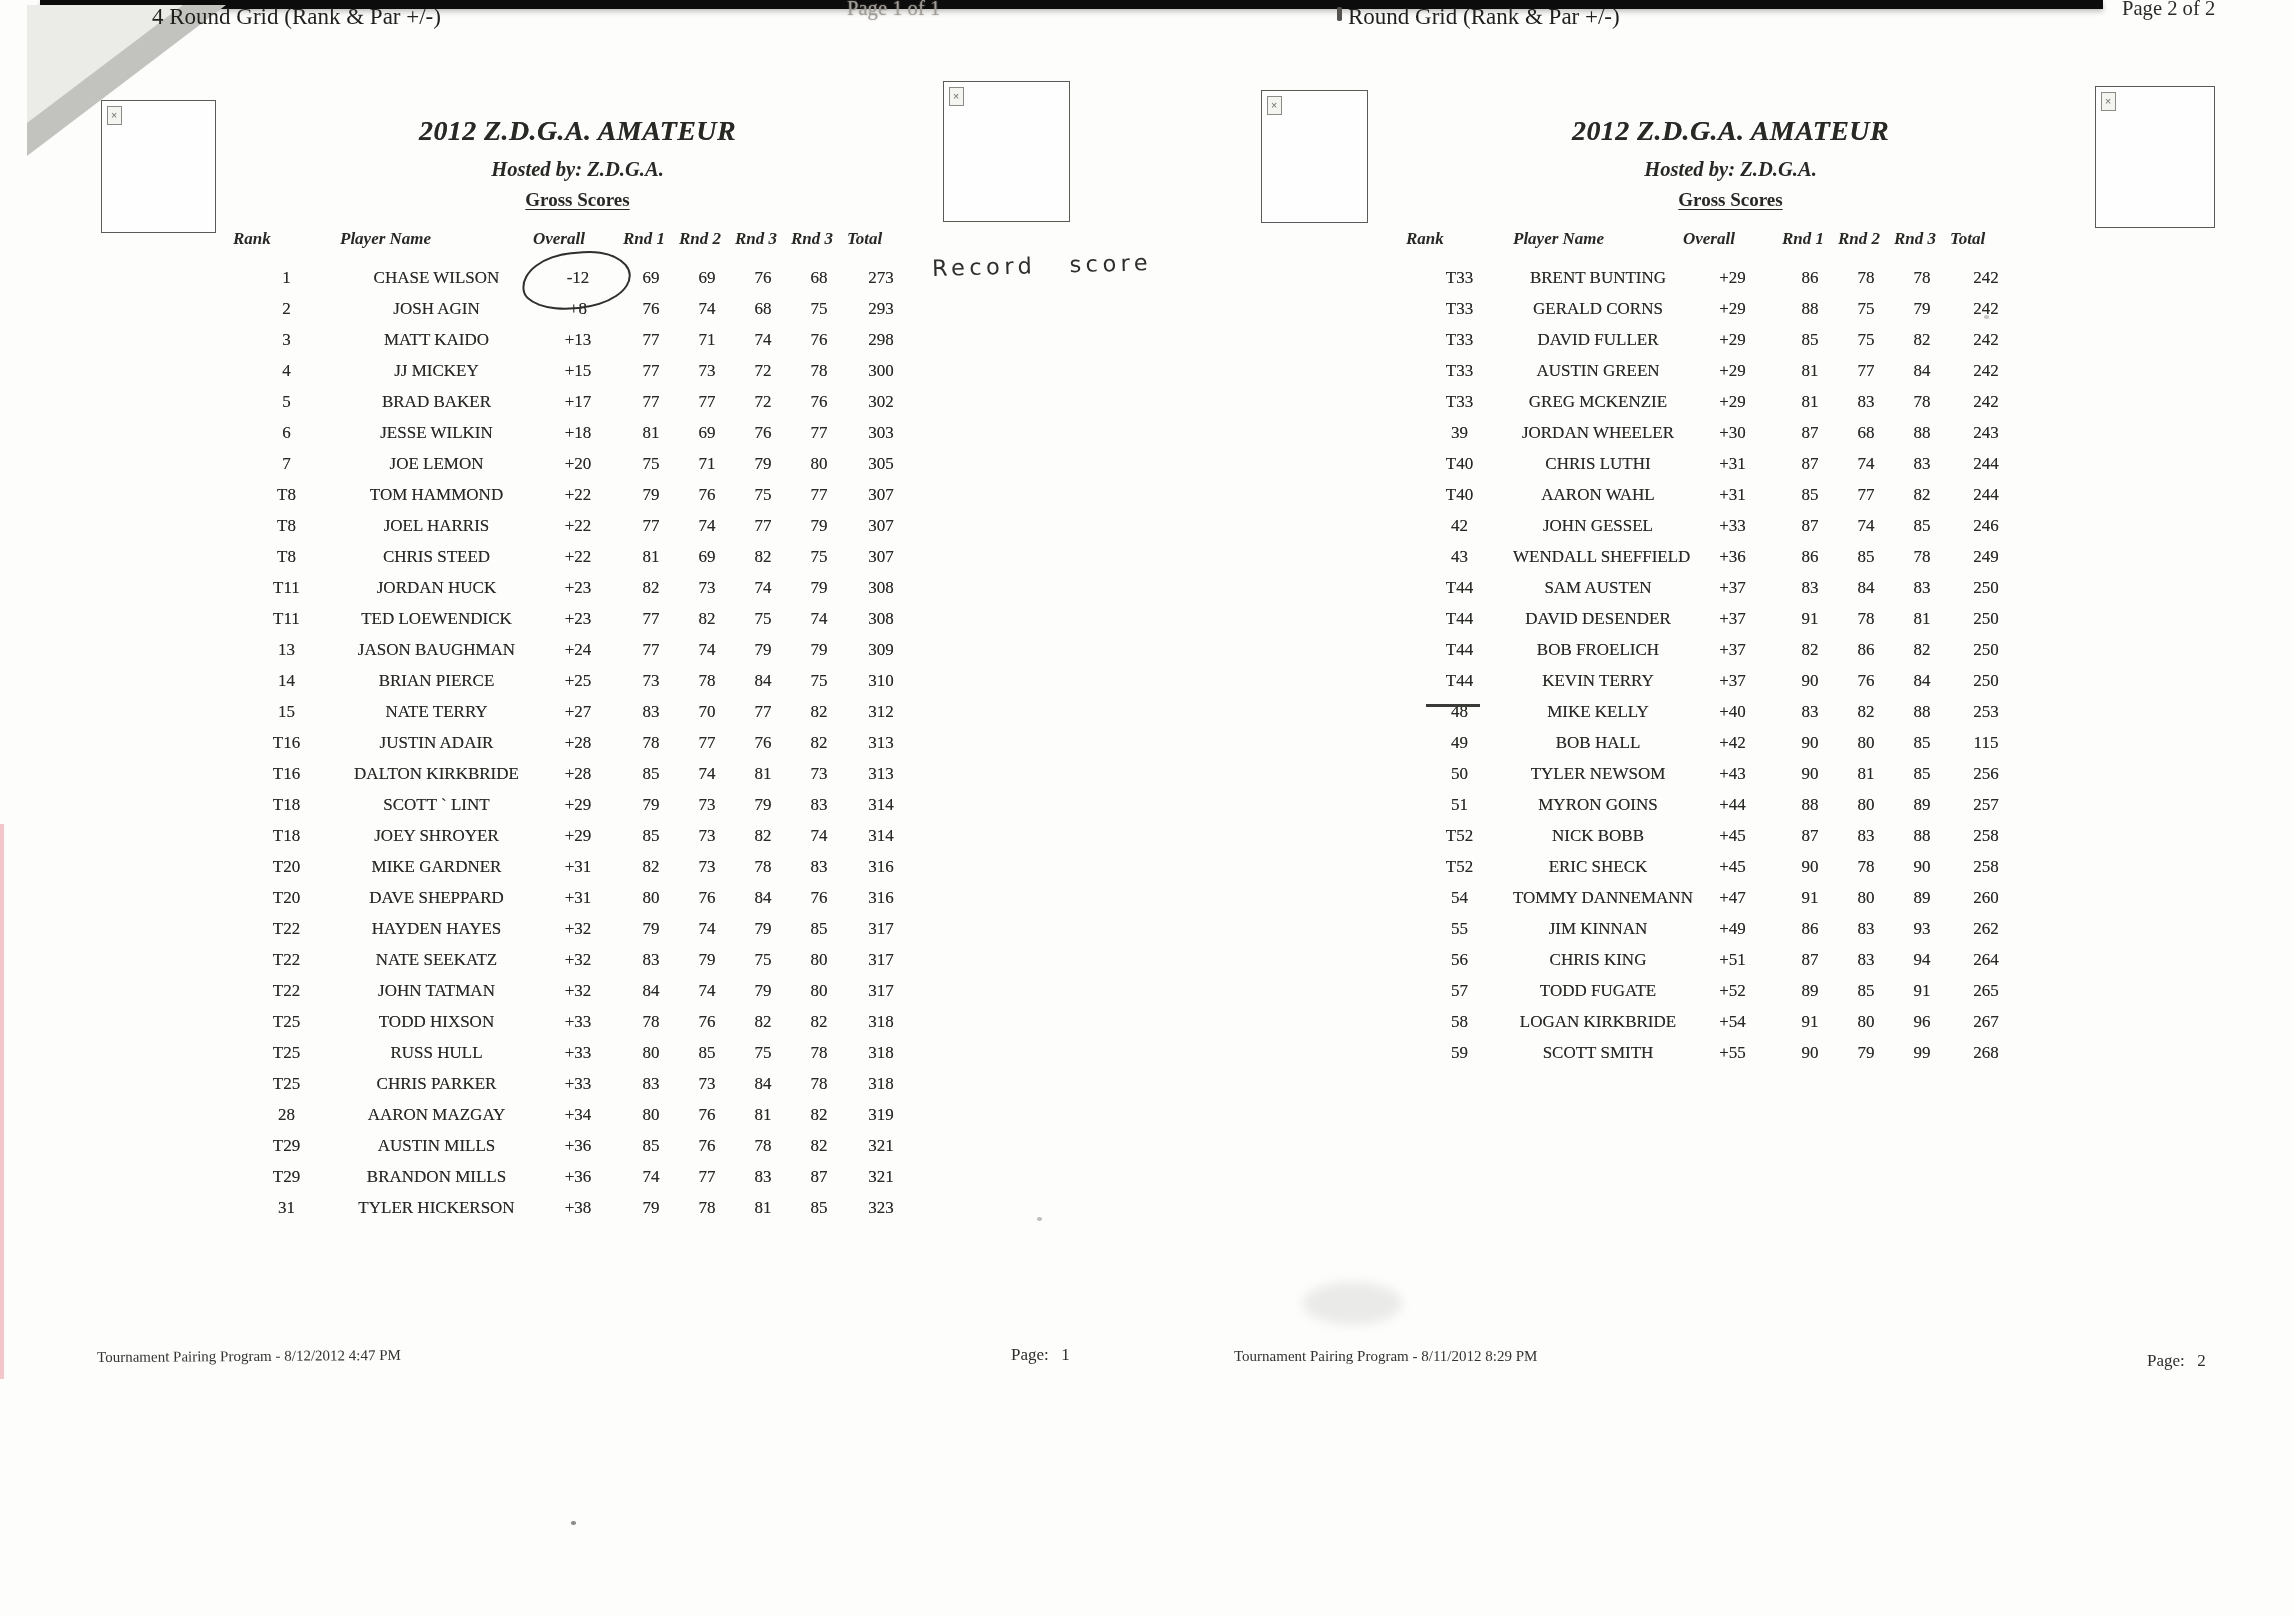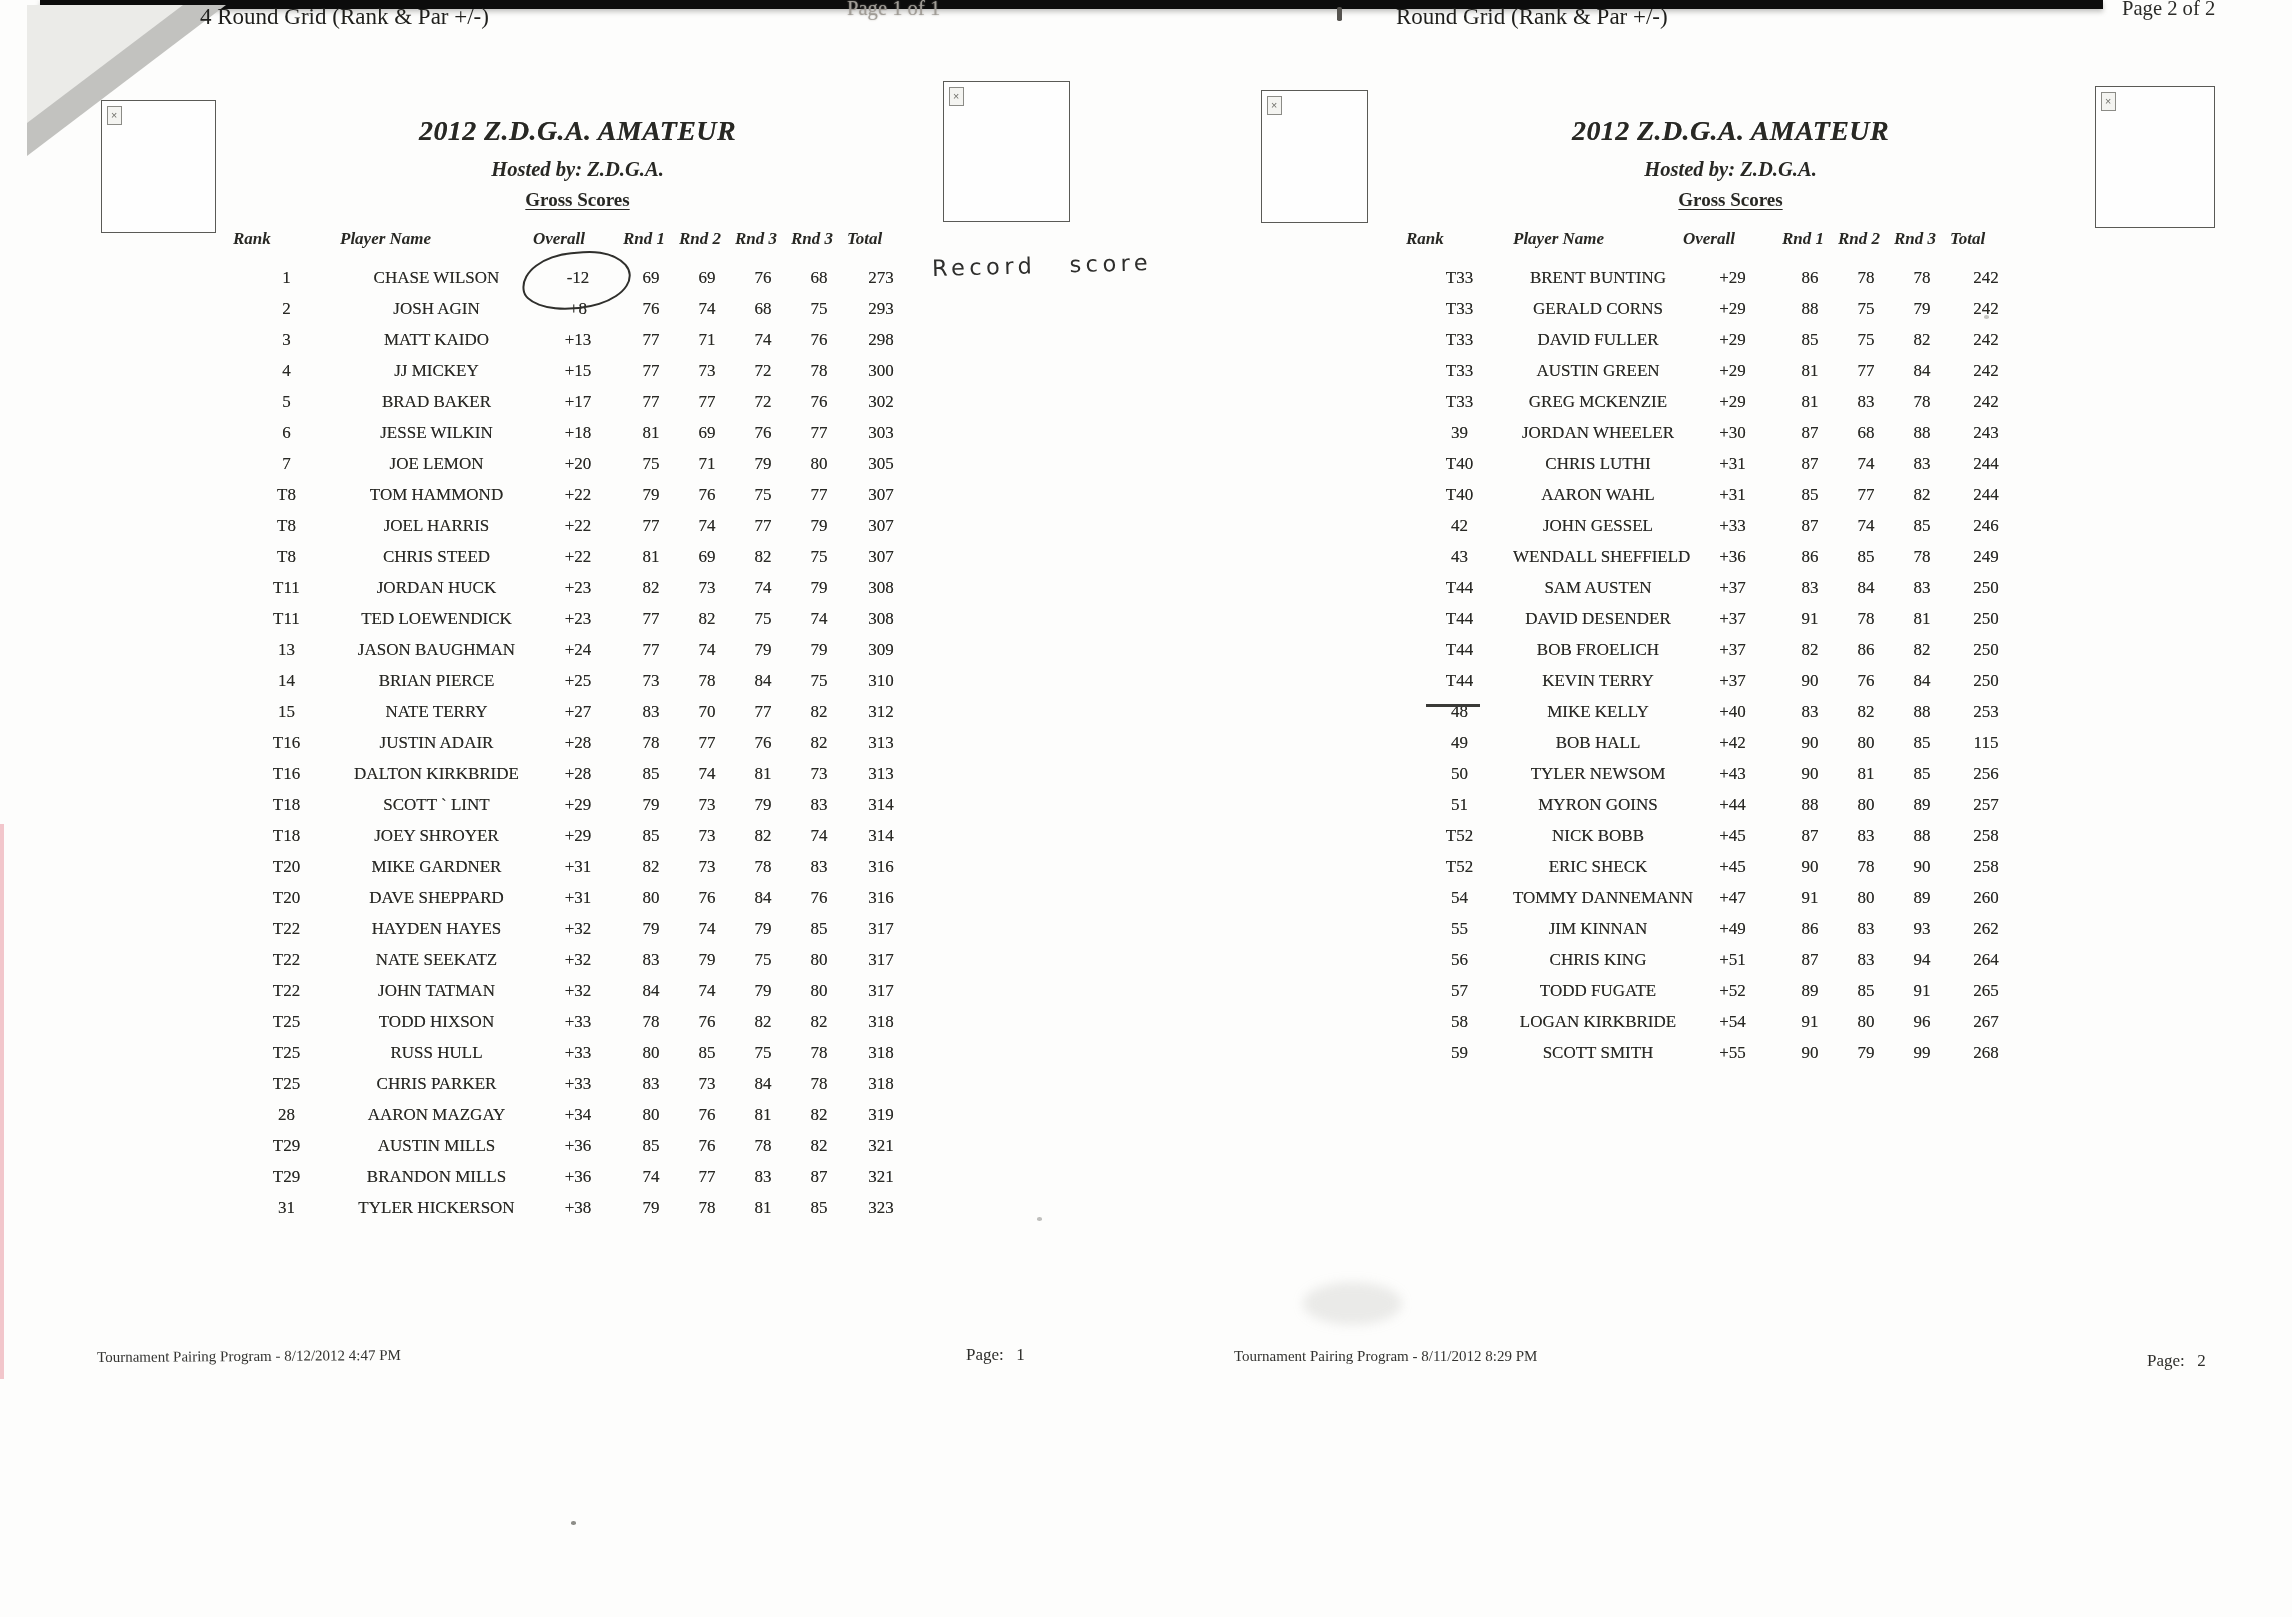--- a/index.html
+++ b/index.html
@@ -17,21 +17,21 @@
   .rededge{left:0;top:824px;width:3.6px;height:555px;background:rgba(217,74,91,.30);}
   .smudge{left:1303px;top:1282px;width:99px;height:43px;border-radius:50%;
           background:rgba(150,148,142,.18);filter:blur(5.4px);}
   .speck{left:571px;top:1521px;width:4.5px;height:3.6px;border-radius:50%;background:#8d8d88;
          box-shadow:466px -304px 0 rgba(130,130,125,.5), 1413px -1206px 0 rgba(130,130,125,.45);}
 
   .page{top:0;height:1617px;}
   #page1{left:36px;width:1111px;}
   #page2{left:1164px;width:1128px;}
 
-  .corner-header{top:1.8px;font-size:23px;line-height:29px;color:#1f1f1c;white-space:nowrap;margin-left:48px;}
+  .corner-header{top:1.8px;font-size:23px;line-height:29px;color:#1f1f1c;white-space:nowrap;}
   #page1 .corner-header{left:116px;}
   #page2 .corner-header{left:184px;}
   .corner-page{top:-2.7px;font-size:20.6px;white-space:nowrap;}
   #page1 .corner-page{left:811px;color:#a19d97;text-shadow:0 0 1.8px rgba(161,157,151,.8);}
   #page2 .corner-page{left:958px;color:#2b2b28;}
   .corner-prefix{left:173px;top:7.2px;width:5.4px;height:14.3px;background:#55534f;border-radius:1.8px;}
 
   .imgbox{border:0.9px solid #5a5a56;background:#fefefe;}
   .imgbox .ibi{position:absolute;left:4.5px;top:4.5px;width:15px;height:19px;border:0.9px solid #8b8b86;
                background:#f4f4f1;color:#6e6e68;font:10.7px/17px "Liberation Sans",sans-serif;
@@ -64,21 +64,21 @@
            border-radius:52% 46% 55% 50% / 62% 52% 58% 46%;transform:rotate(-5deg);}
   .handnote{left:896px;top:252px;font-family:"DejaVu Sans",sans-serif;font-size:22.4px;
             letter-spacing:4.5px;word-spacing:21.5px;color:#2e2e2c;transform:rotate(-1.5deg);
             white-space:nowrap;}
   .t44-underline{left:262px;top:704px;width:54px;height:2.7px;background:#3a3a37;}
 
   .footer-left{top:1348px;font-size:15px;white-space:nowrap;color:#333330;}
   #page1 .footer-left{left:61px;transform:rotate(-.4deg);}
   #page2 .footer-left{left:70px;}
   .footer-right{top:1345px;font-size:17px;white-space:nowrap;color:#2e2e2b;}
-  #page1 .footer-right{left:930px;font-family:Liberation Serif, serif;}
+  #page1 .footer-right{left:975px;font-family:Liberation Serif, serif;}
   #page2 .footer-right{left:983px;top:1351px;}
   .footer-right .num{position:static;display:inline-block;margin-left:12.5px;}
   .footer-right .lbl{position:static;display:inline;}
 </style>
 </head>
 <body>
 
 <div class="canvas">
 
   <div class="topstrip"></div>

